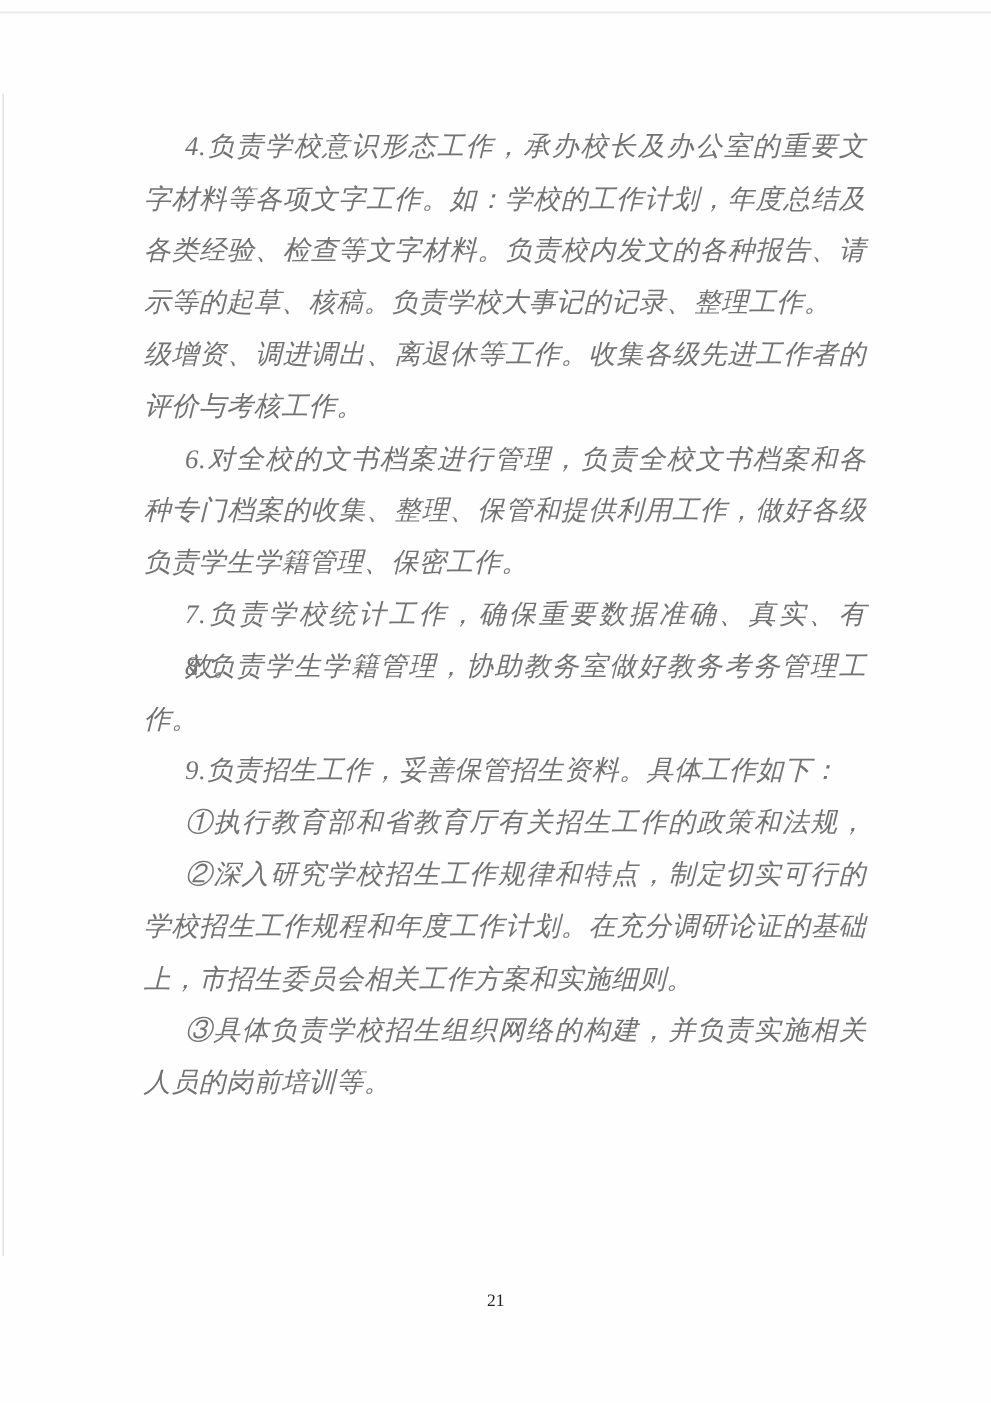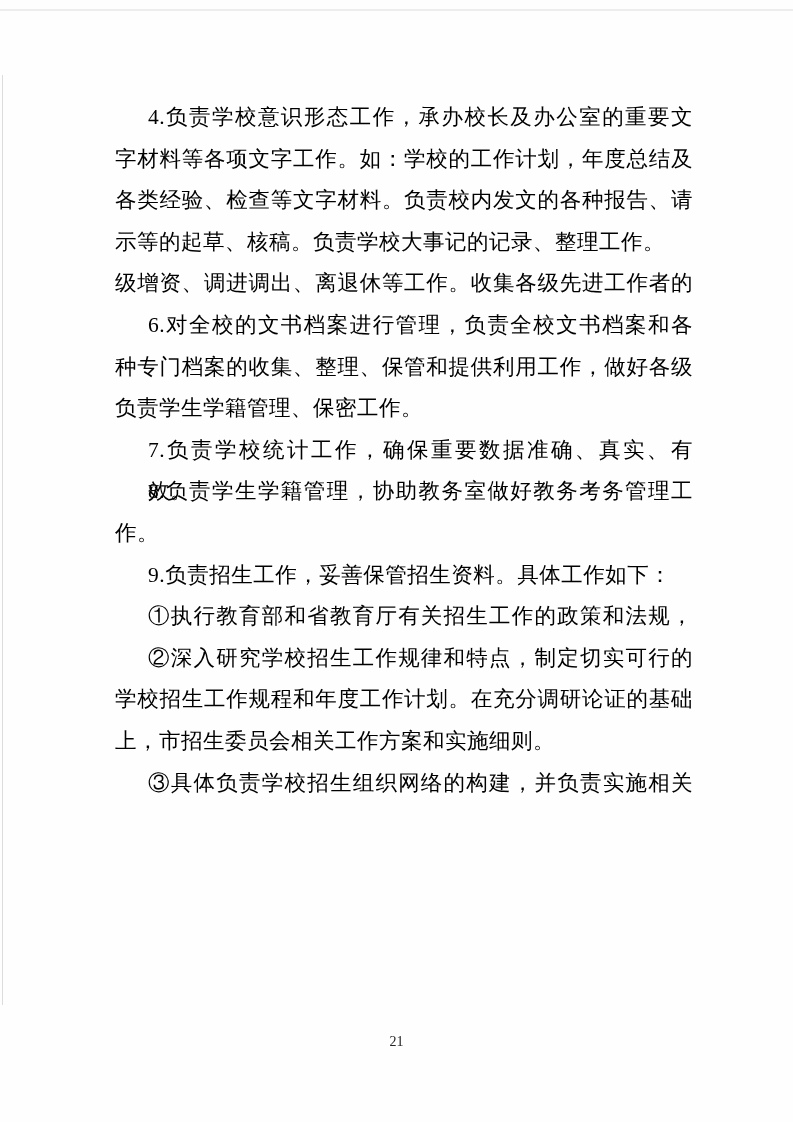--- a/index.html
+++ b/index.html
@@ -34,23 +34,24 @@
     top: 75px;
     width: 1px;
     height: 930px;
     background: #dcdcdc;
   }
   .text-body {
     position: absolute;
     left: 115px;
     top: 97px;
     width: 578px;
-    color: #000000;
+    color: #737373;
     font-size: 21.5px;
     letter-spacing: 0.5px;
+    font-style: italic;
   }
   .paragraph {
     margin: 0;
     padding: 0;
   }
   .line {
     height: 41.6px;
     line-height: 41.6px;
     text-align: justify;
     text-align-last: justify;
@@ -84,20 +85,21 @@
 
   <div class="text-body">
       <div class="paragraph">
         <div class="line first">4.负责学校意识形态工作，承办校长及办公室的重要文</div>
         <div class="line">字材料等各项文字工作。如：学校的工作计划，年度总结及</div>
         <div class="line">各类经验、检查等文字材料。负责校内发文的各种报告、请</div>
         <div class="line last">示等的起草、核稿。负责学校大事记的记录、整理工作。</div>
       </div>
       <div class="paragraph">
         <div class="line">级增资、调进调出、离退休等工作。收集各级先进工作者的</div>
+        <div class="line last">评价与考核工作。</div>
       </div>
       <div class="paragraph">
         <div class="line first">6.对全校的文书档案进行管理，负责全校文书档案和各</div>
         <div class="line">种专门档案的收集、整理、保管和提供利用工作，做好各级</div>
         <div class="line last">负责学生学籍管理、保密工作。</div>
       </div>
       <div class="paragraph">
         <div class="line first last">7.负责学校统计工作，确保重要数据准确、真实、有效。</div>
       </div>
       <div class="paragraph">
@@ -110,17 +112,18 @@
       <div class="paragraph">
         <div class="line first">①执行教育部和省教育厅有关招生工作的政策和法规，</div>
       </div>
       <div class="paragraph">
         <div class="line first">②深入研究学校招生工作规律和特点，制定切实可行的</div>
         <div class="line">学校招生工作规程和年度工作计划。在充分调研论证的基础</div>
         <div class="line last">上，市招生委员会相关工作方案和实施细则。</div>
       </div>
       <div class="paragraph">
         <div class="line first">③具体负责学校招生组织网络的构建，并负责实施相关</div>
+        <div class="line last">人员的岗前培训等。</div>
       </div>
     </div>
 
   <div class="page-number">21</div>
 </div>
 
 </body></html>

